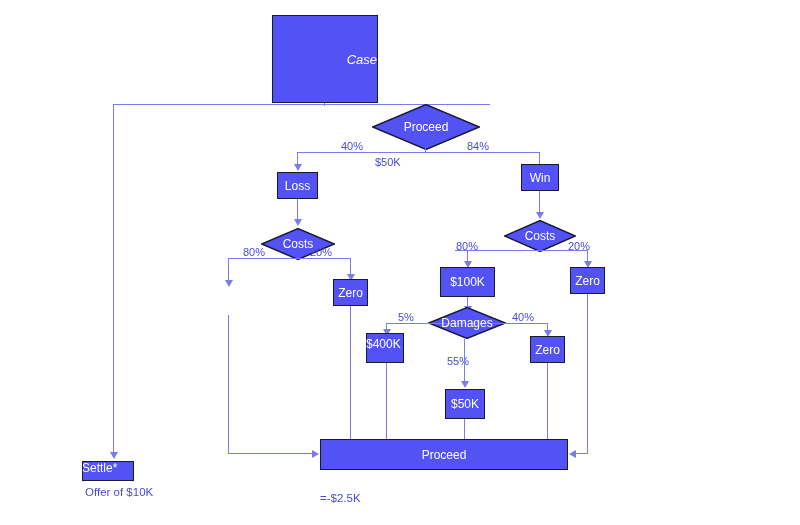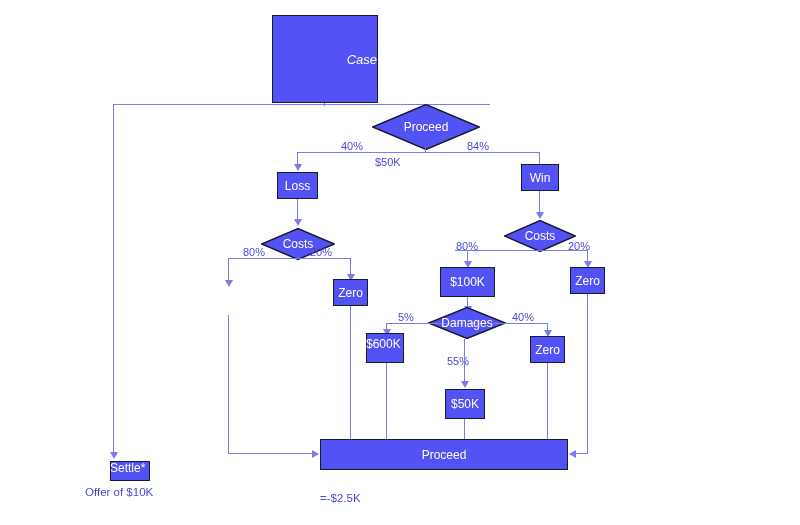--- a/index.html
+++ b/index.html
@@ -238,35 +238,35 @@
   <div class="vline" style="left:386px; top:323px; height:8px;"></div>
   <div class="arrow down" style="left:383px; top:329px;"></div>
 
   <div class="vline" style="left:547px; top:323px; height:9px;"></div>
   <div class="arrow down" style="left:544px; top:330px;"></div>
 
   <div class="vline" style="left:464px; top:339px; height:44px;"></div>
   <div class="arrow down" style="left:461px; top:381px;"></div>
 
   <div class="node overflow" style="left:366px; top:333px; width:38px; height:30px;">
-    <span style="left:-1px; top:4px;">$600K</span>
+    <span style="left:-1px; top:4px;">$400K</span>
   </div>
   <div class="vline" style="left:386px; top:363px; height:76px;"></div>
 
   <div class="node" style="left:530px; top:336px; width:35px; height:27px;">
     <span>Zero</span>
   </div>
   <div class="vline" style="left:547px; top:363px; height:76px;"></div>
 
   <div class="node" style="left:445px; top:389px; width:40px; height:30px;">
     <span>$50K</span>
   </div>
   <div class="vline" style="left:464px; top:419px; height:20px;"></div>
 
-  <div class="node overflow" style="left:110px; top:461px; width:40px; height:20px;">
+  <div class="node overflow" style="left:82px; top:461px; width:52px; height:20px;">
     <span style="left:-1px; top:0px;">Settle*</span>
   </div>
   <div class="lbl caption" style="left:85px; top:486px;">Offer of $10K</div>
 
   <div class="node" style="left:320px; top:439px; width:248px; height:31px;">
     <span>Proceed</span>
   </div>
 
   <div class="lbl formula" style="left:320px; top:492px;text-align:center;">=-$2.5K</div>
 

